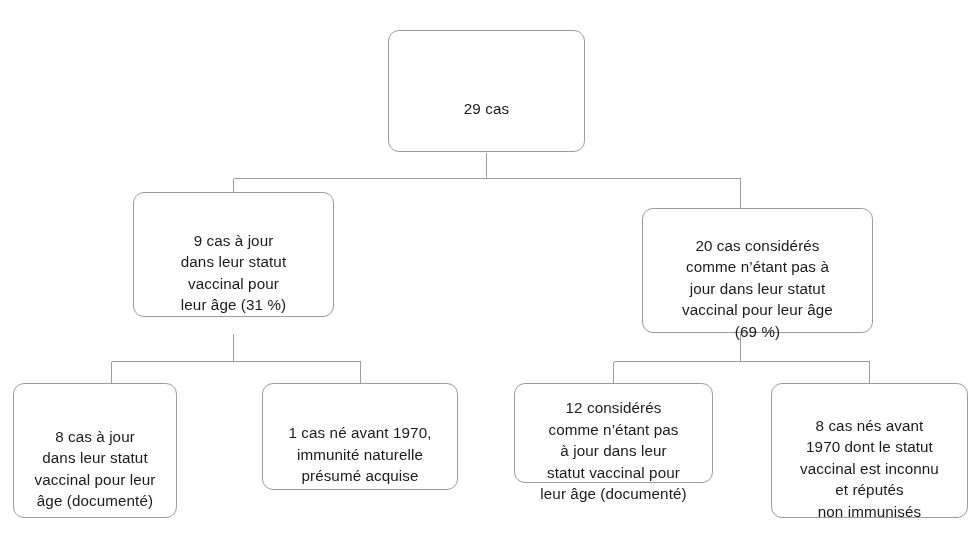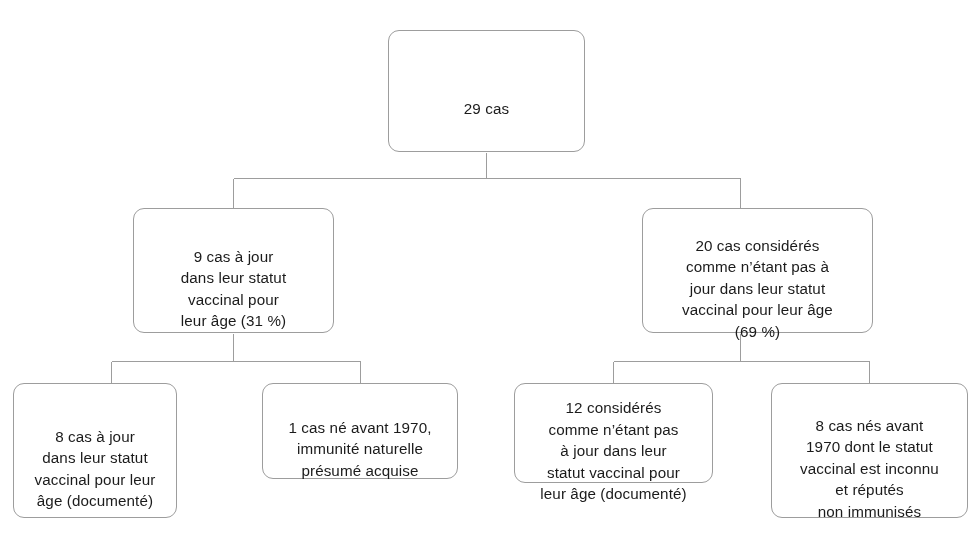--- a/index.html
+++ b/index.html
@@ -48,21 +48,21 @@
   
   #node-root {
     left: 388px;
     top: 30px;
     width: 197px;
     height: 122px;
   }
   
   #node-uptodate {
     left: 133px;
-    top: 208px;
+    top: 192px;
     width: 201px;
     height: 125px;
   }
   #node-notuptodate {
     left: 642px;
     top: 208px;
     width: 231px;
     height: 125px;
   }
   
@@ -70,21 +70,21 @@
     left: 13px;
     top: 383px;
     width: 164px;
     height: 135px;
     align-items: center;
   }
   #node-born-before-1970 {
     left: 262px;
     top: 383px;
     width: 196px;
-    height: 96px;
+    height: 107px;
   }
   #node-notuptodate-doc {
     left: 514px;
     top: 383px;
     width: 199px;
     height: 100px;
   }
   #node-unknown-status {
     left: 771px;
     top: 383px;

